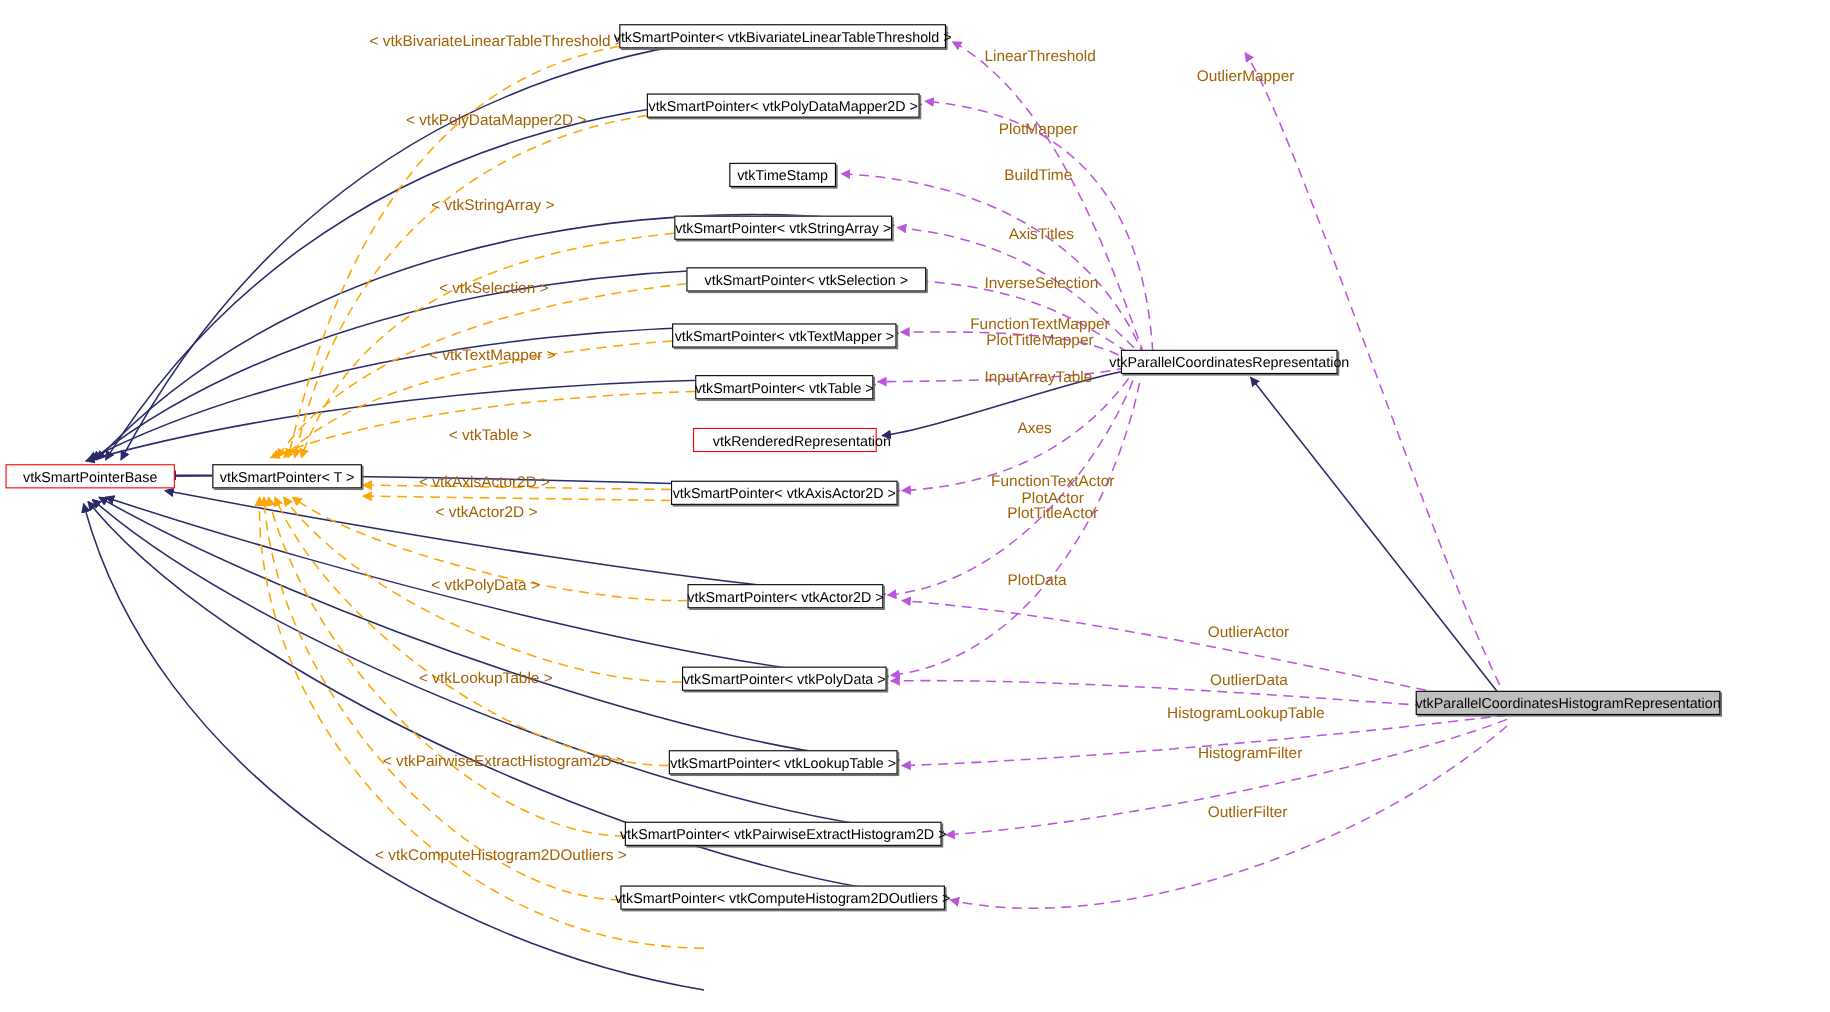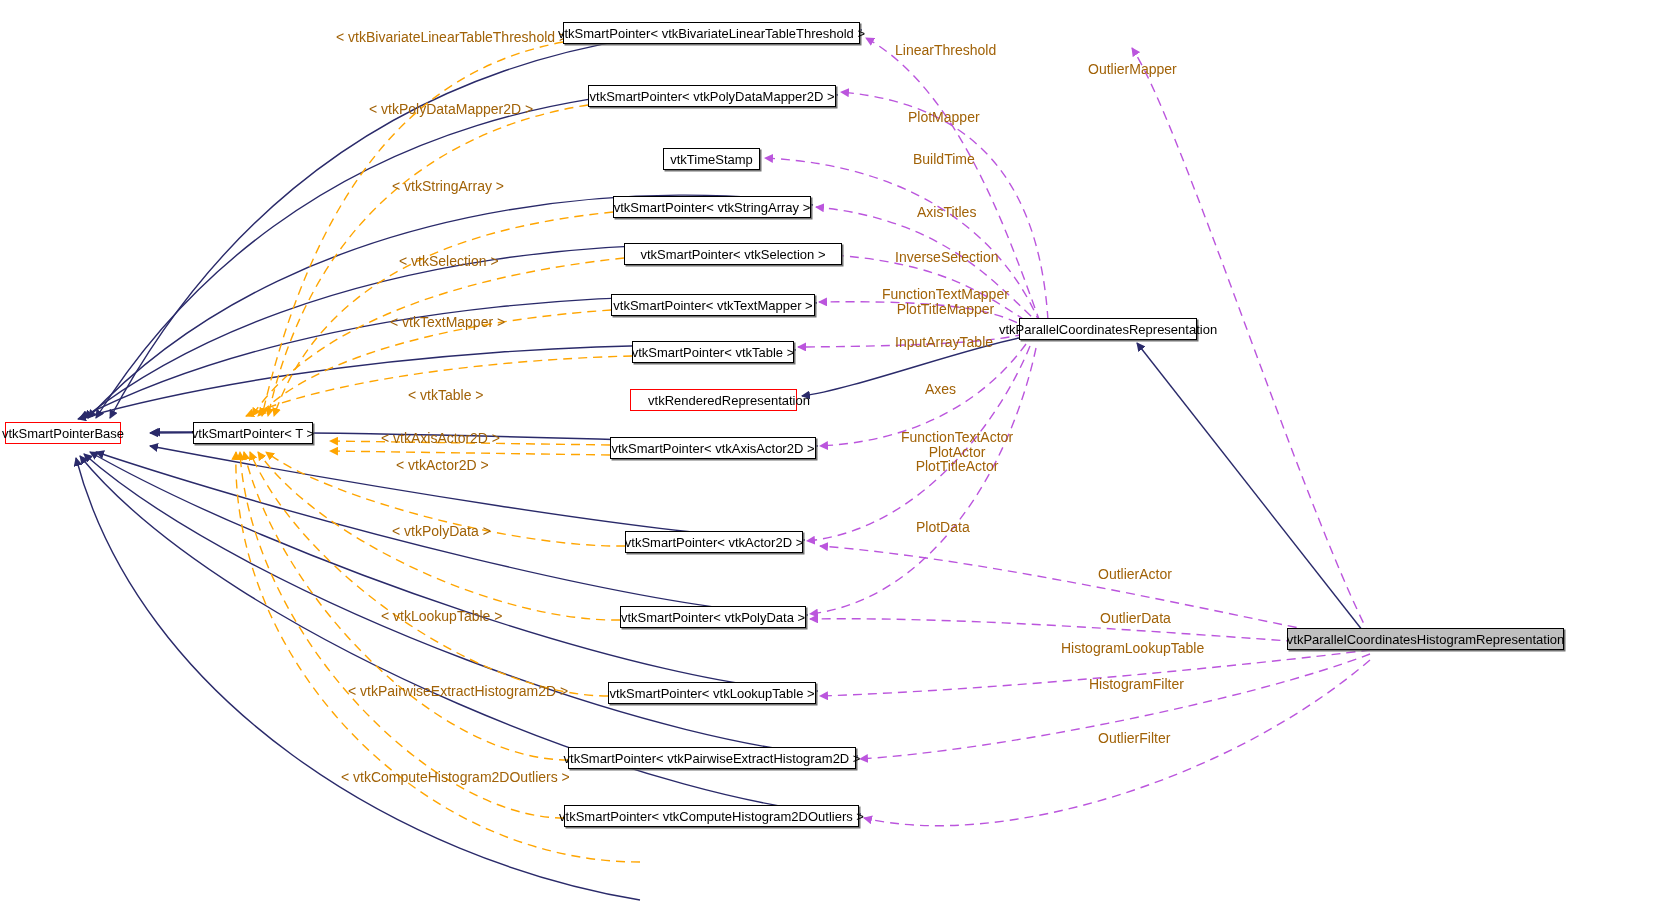--- a/index.html
+++ b/index.html
@@ -128,37 +128,37 @@
       <path d="M1036,348 C1010,470 930,600 810,614"></path>
       <path d="M1370,636 C1300,500 1180,120 1132,48"></path>
       <path d="M1370,642 C1250,620 1000,560 820,546"></path>
       <path d="M1370,646 C1250,640 1000,616 810,619"></path>
       <path d="M1370,650 C1250,665 1000,690 820,696"></path>
       <path d="M1370,654 C1250,700 1000,750 860,759"></path>
       <path d="M1370,660 C1230,780 1000,850 864,818"></path>
     </g>
   </svg>
 
-  <div class="node red" style="left:5px;top:422px;width:116px;">vtkSmartPointerBase</div>
-  <div class="node plain" style="left:193px;top:422px;width:120px;">vtkSmartPointer&lt; T &gt;</div>
+  <div class="node red" style="left:5px;top:422px;width:154px;">vtkSmartPointerBase</div>
+  <div class="node plain" style="left:193px;top:422px;width:136px;">vtkSmartPointer&lt; T &gt;</div>
   <div class="node plain" style="left:563px;top:22px;width:297px;">vtkSmartPointer&lt; vtkBivariateLinearTableThreshold &gt;</div>
   <div class="node plain" style="left:588px;top:85px;width:248px;">vtkSmartPointer&lt; vtkPolyDataMapper2D &gt;</div>
   <div class="node plain" style="left:663px;top:148px;width:97px;">vtkTimeStamp</div>
   <div class="node plain" style="left:613px;top:196px;width:198px;">vtkSmartPointer&lt; vtkStringArray &gt;</div>
   <div class="node plain" style="left:624px;top:243px;width:218px;">vtkSmartPointer&lt; vtkSelection &gt;</div>
   <div class="node plain" style="left:611px;top:294px;width:204px;">vtkSmartPointer&lt; vtkTextMapper &gt;</div>
   <div class="node plain" style="left:632px;top:341px;width:162px;">vtkSmartPointer&lt; vtkTable &gt;</div>
   <div class="node red" style="left:630px;top:389px;width:167px;padding-left:38px;">vtkRenderedRepresentation</div>
   <div class="node plain" style="left:610px;top:437px;width:206px;">vtkSmartPointer&lt; vtkAxisActor2D &gt;</div>
   <div class="node plain" style="left:625px;top:531px;width:178px;">vtkSmartPointer&lt; vtkActor2D &gt;</div>
   <div class="node plain" style="left:620px;top:606px;width:186px;">vtkSmartPointer&lt; vtkPolyData &gt;</div>
   <div class="node plain" style="left:608px;top:682px;width:208px;">vtkSmartPointer&lt; vtkLookupTable &gt;</div>
   <div class="node plain" style="left:568px;top:747px;width:288px;">vtkSmartPointer&lt; vtkPairwiseExtractHistogram2D &gt;</div>
   <div class="node plain" style="left:564px;top:805px;width:295px;">vtkSmartPointer&lt; vtkComputeHistogram2DOutliers &gt;</div>
-  <div class="node plain" style="left:1019px;top:318px;width:178px;">vtkParallelCoordinatesRepresentation</div>
+  <div class="node plain" style="left:1019px;top:318px;width:197px;">vtkParallelCoordinatesRepresentation</div>
   <div class="node filled" style="left:1287px;top:628px;width:277px;">vtkParallelCoordinatesHistogramRepresentation</div>
 
   <div class="edge-label" style="left:336px;top:30px;">&lt; vtkBivariateLinearTableThreshold &gt;</div>
   <div class="edge-label" style="left:369px;top:102px;">&lt; vtkPolyDataMapper2D &gt;</div>
   <div class="edge-label" style="left:392px;top:179px;">&lt; vtkStringArray &gt;</div>
   <div class="edge-label" style="left:399px;top:254px;">&lt; vtkSelection &gt;</div>
   <div class="edge-label" style="left:390px;top:315px;">&lt; vtkTextMapper &gt;</div>
   <div class="edge-label" style="left:408px;top:388px;">&lt; vtkTable &gt;</div>
   <div class="edge-label" style="left:381px;top:431px;">&lt; vtkAxisActor2D &gt;</div>
   <div class="edge-label" style="left:396px;top:458px;">&lt; vtkActor2D &gt;</div>

